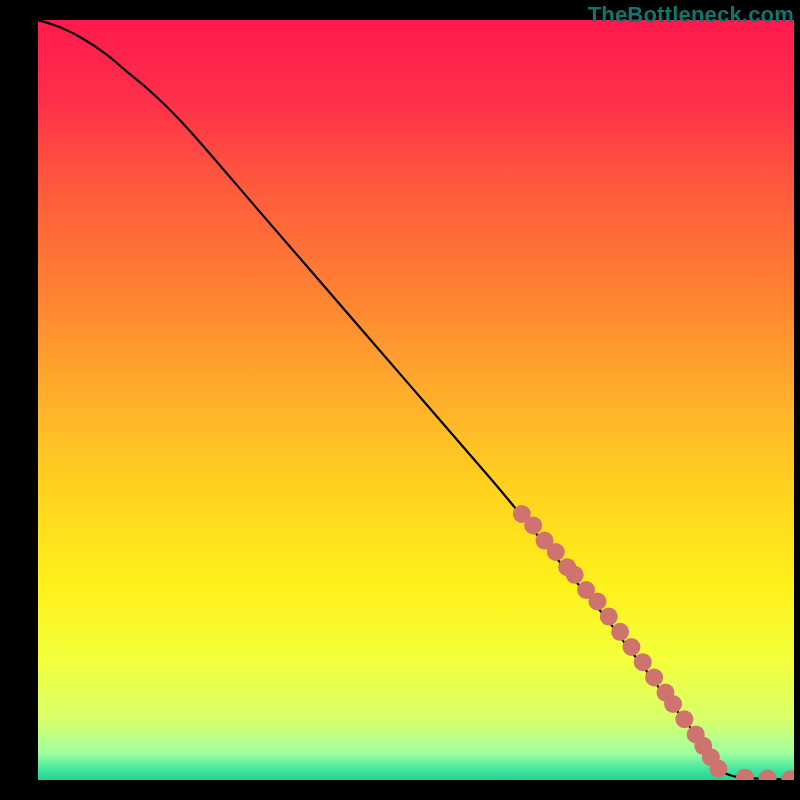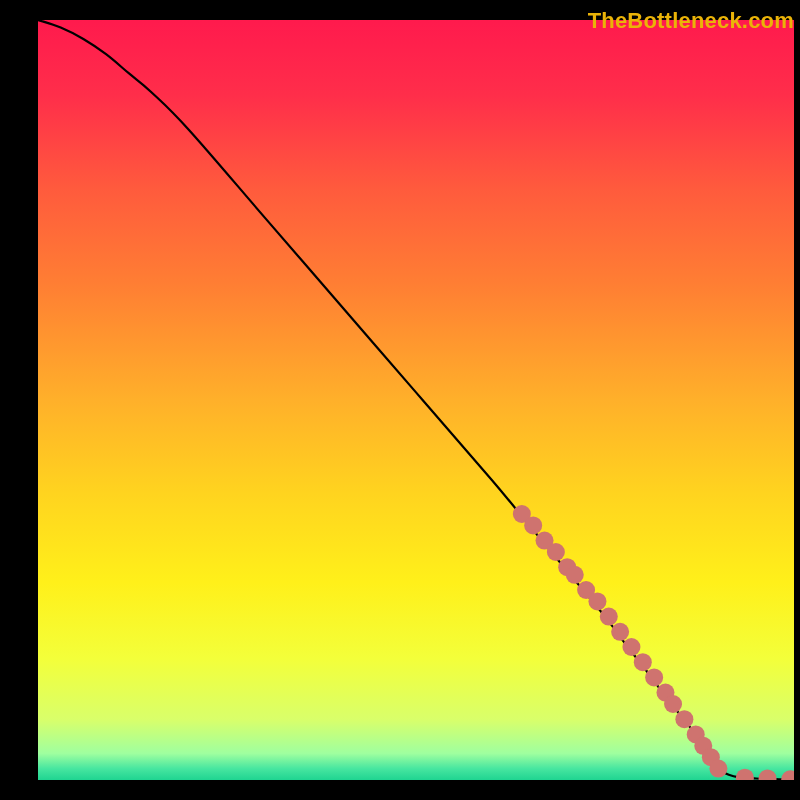--- a/index.html
+++ b/index.html
@@ -24,25 +24,25 @@
     width: 756px;
     height: 760px;
   }
   .plot svg {
     display: block;
     width: 756px;
     height: 760px;
   }
   .watermark {
     position: absolute;
-    top: 8px;
+    top: 2px;
     right: 6px;
     font-size: 22px;
     font-weight: 600;
-    color: #eab308;
+    color: #0f766e;
     letter-spacing: 0.2px;
     user-select: none;
   }
 </style>
 </head>
 <body>
 
 <div class="stage">
 
   <div class="plot">

